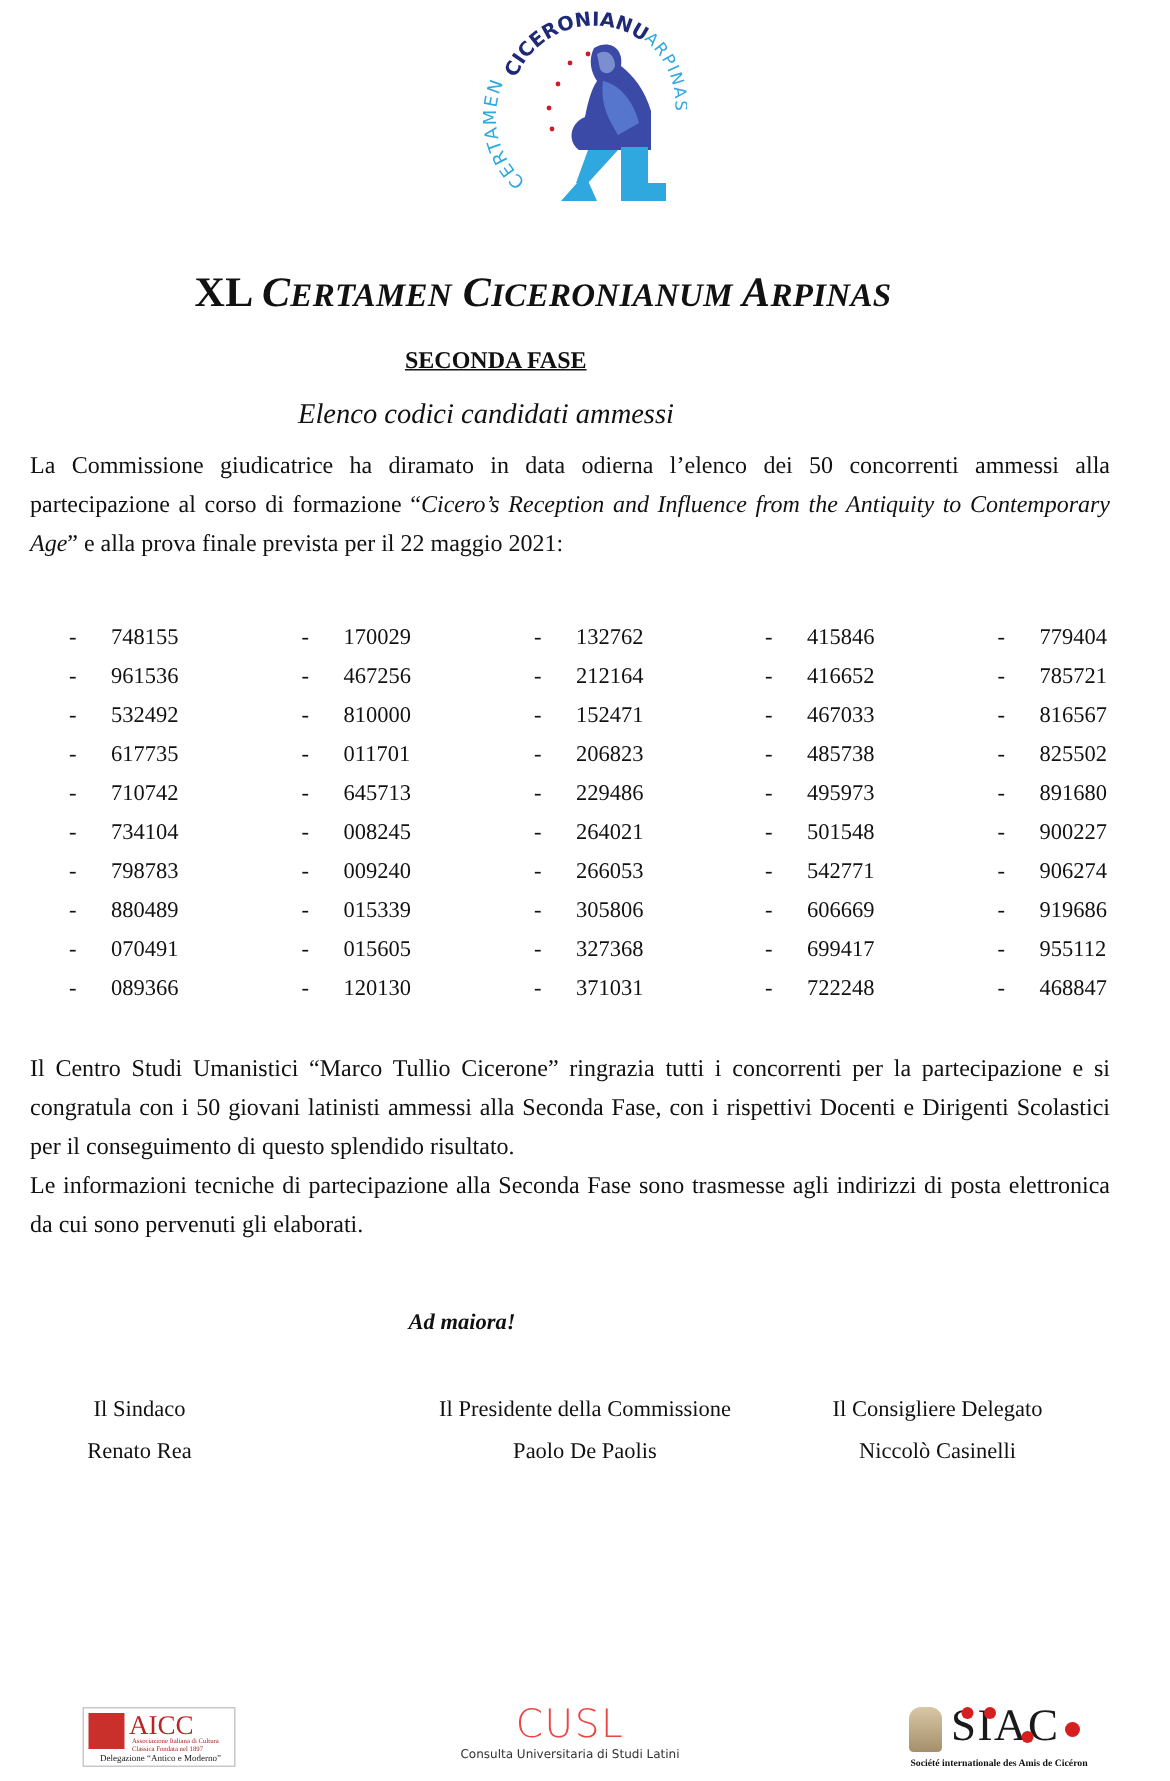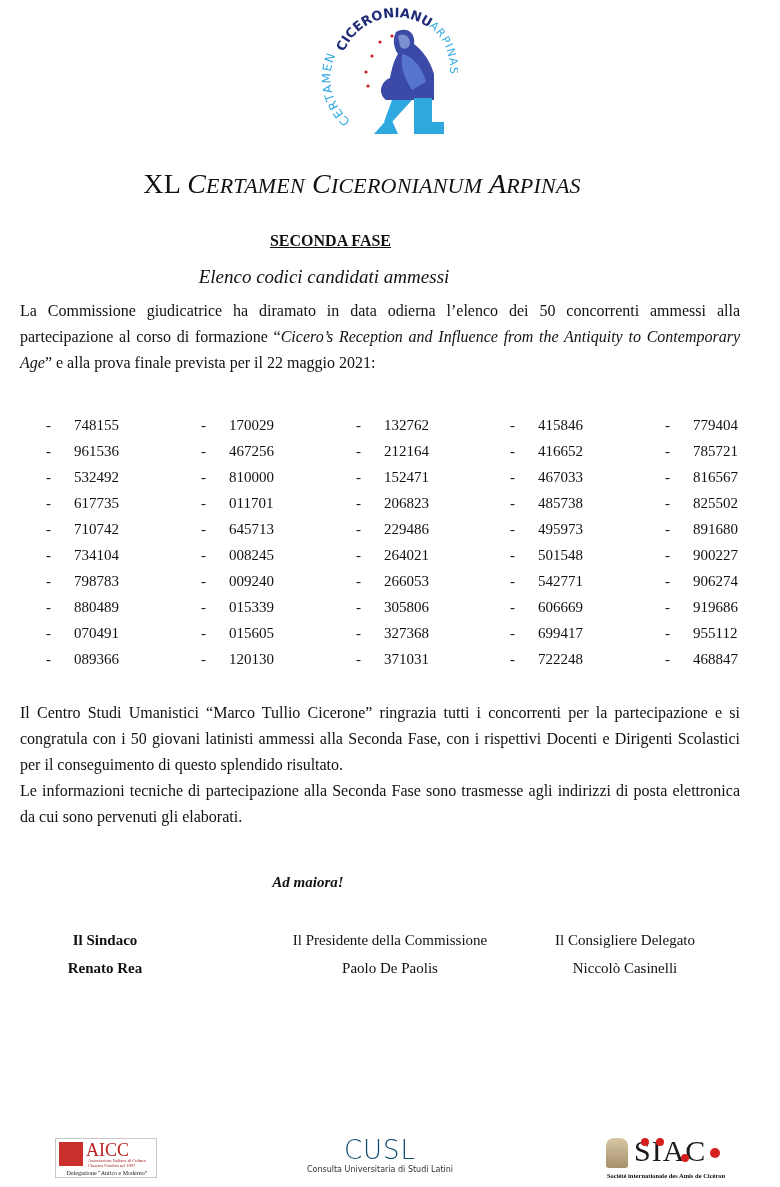--- a/index.html
+++ b/index.html
@@ -1,22 +1,22 @@
 <!DOCTYPE html>
 <html><head>
 <meta charset="utf-8">
 <style>
   * { box-sizing: border-box; margin: 0; padding: 0; }
   html, body { width: 780px; height: 1187px; background: #ffffff; overflow: hidden; }
   body { font-family: "Liberation Serif", "DejaVu Serif", serif; color: #111; position: relative; }
 
   .logo-top { position: absolute; left: 322px; top: 4px; width: 136px; height: 136px; }
 
-  .title { position: absolute; top: 168px; left: 0; width: 724px; text-align: center;
-    font-size: 28px; font-weight: normal; letter-spacing: 0.2px; }
+  .title { position: absolute; top: 180px; left: 0; width: 724px; text-align: center;
+    font-size: 28px; font-weight: bold; letter-spacing: 0.2px; }
   .title .it { font-style: italic; }
   .title .sc { font-size: 22px; }
 
   .subtitle { position: absolute; top: 232px; left: 0; width: 661px; text-align: center;
     font-size: 16px; font-weight: bold; text-decoration: underline; }
   .subsubtitle { position: absolute; top: 266px; left: 0; width: 648px; text-align: center;
     font-size: 19px; font-weight: normal; font-style: italic; }
 
   .para { position: absolute; left: 20px; width: 720px; font-size: 16px; line-height: 26px;
     text-align: justify; text-align-last: left; }
@@ -27,34 +27,34 @@
   .codes { position: absolute; top: 412px; left: 0; width: 780px; height: 260px; }
   .col { position: absolute; top: 0; width: 140px; }
   .row { height: 26px; line-height: 26px; font-size: 15px; position: relative; }
   .dash { position: absolute; left: 0; }
   .code { position: absolute; left: 28px; }
 
   .admaiora { position: absolute; top: 874px; left: 0; width: 616px; text-align: center;
     font-size: 15px; font-weight: bold; font-style: italic; }
 
   .sig { position: absolute; font-size: 15px; line-height: 28px; text-align: center; }
-  .sig-1 { left: 40px; width: 130px; font-weight: bold; }
+  .sig-1 { left: 28px; width: 130px; }
   .sig-2 { left: 270px; width: 240px; }
   .sig-3 { left: 535px; width: 180px; font-family: Liberation Serif, serif; }
   .sig div { white-space: nowrap; }
 
   .footer-logo { position: absolute; }
   .aicc { left: 55px; top: 1138px; width: 102px; height: 40px; border: 1px solid #c8c8c8; background: #fff; padding-left: 48px; }
   .aicc .red { position: absolute; left: 3px; top: 3px; width: 24px; height: 24px; background: #c9302c; }
   .aicc .big { position: absolute; left: 30px; top: 1px; font-size: 18px; color: #b22; font-family: "Liberation Serif", serif; }
   .aicc .small { position: absolute; left: 32px; top: 19px; font-size: 4.5px; line-height: 5px; color: #a22; width: 64px; }
   .aicc .deleg { position: absolute; left: 2px; bottom: 1px; width: 98px; text-align: center; font-size: 6px; color: #222; }
 
   .cusl { left: 300px; top: 1135px; width: 160px; text-align: center; font-family: "DejaVu Sans", sans-serif; }
-  .cusl .big { font-size: 26px; letter-spacing: 1px; color: #0c4a6e; font-weight: 300; line-height: 30px; }
+  .cusl .big { font-size: 26px; letter-spacing: 1px; color: #ef4444; font-weight: 300; line-height: 30px; }
   .cusl .small { font-size: 8px; color: #333; }
 
   .siac { left: 596px; top: 1134px; width: 140px; height: 48px; }
   .siac .bust { position: absolute; left: 10px; top: 4px; width: 22px; height: 30px; background: linear-gradient(#d8c7a5, #a58f6b); border-radius: 8px 8px 3px 3px; }
   .siac .big { position: absolute; left: 38px; top: 0px; font-size: 30px; line-height: 34px; font-family: "Liberation Serif", serif; color: #1a1a1a; letter-spacing: 1px; }
   .siac .dot { position: absolute; width: 8px; height: 8px; border-radius: 50%; background: #d62020; }
   .siac .small { position: absolute; left: 0; top: 38px; width: 140px; text-align: center; font-size: 6.5px; font-weight: bold; white-space: nowrap; }
 </style>
 </head>
 <body>

